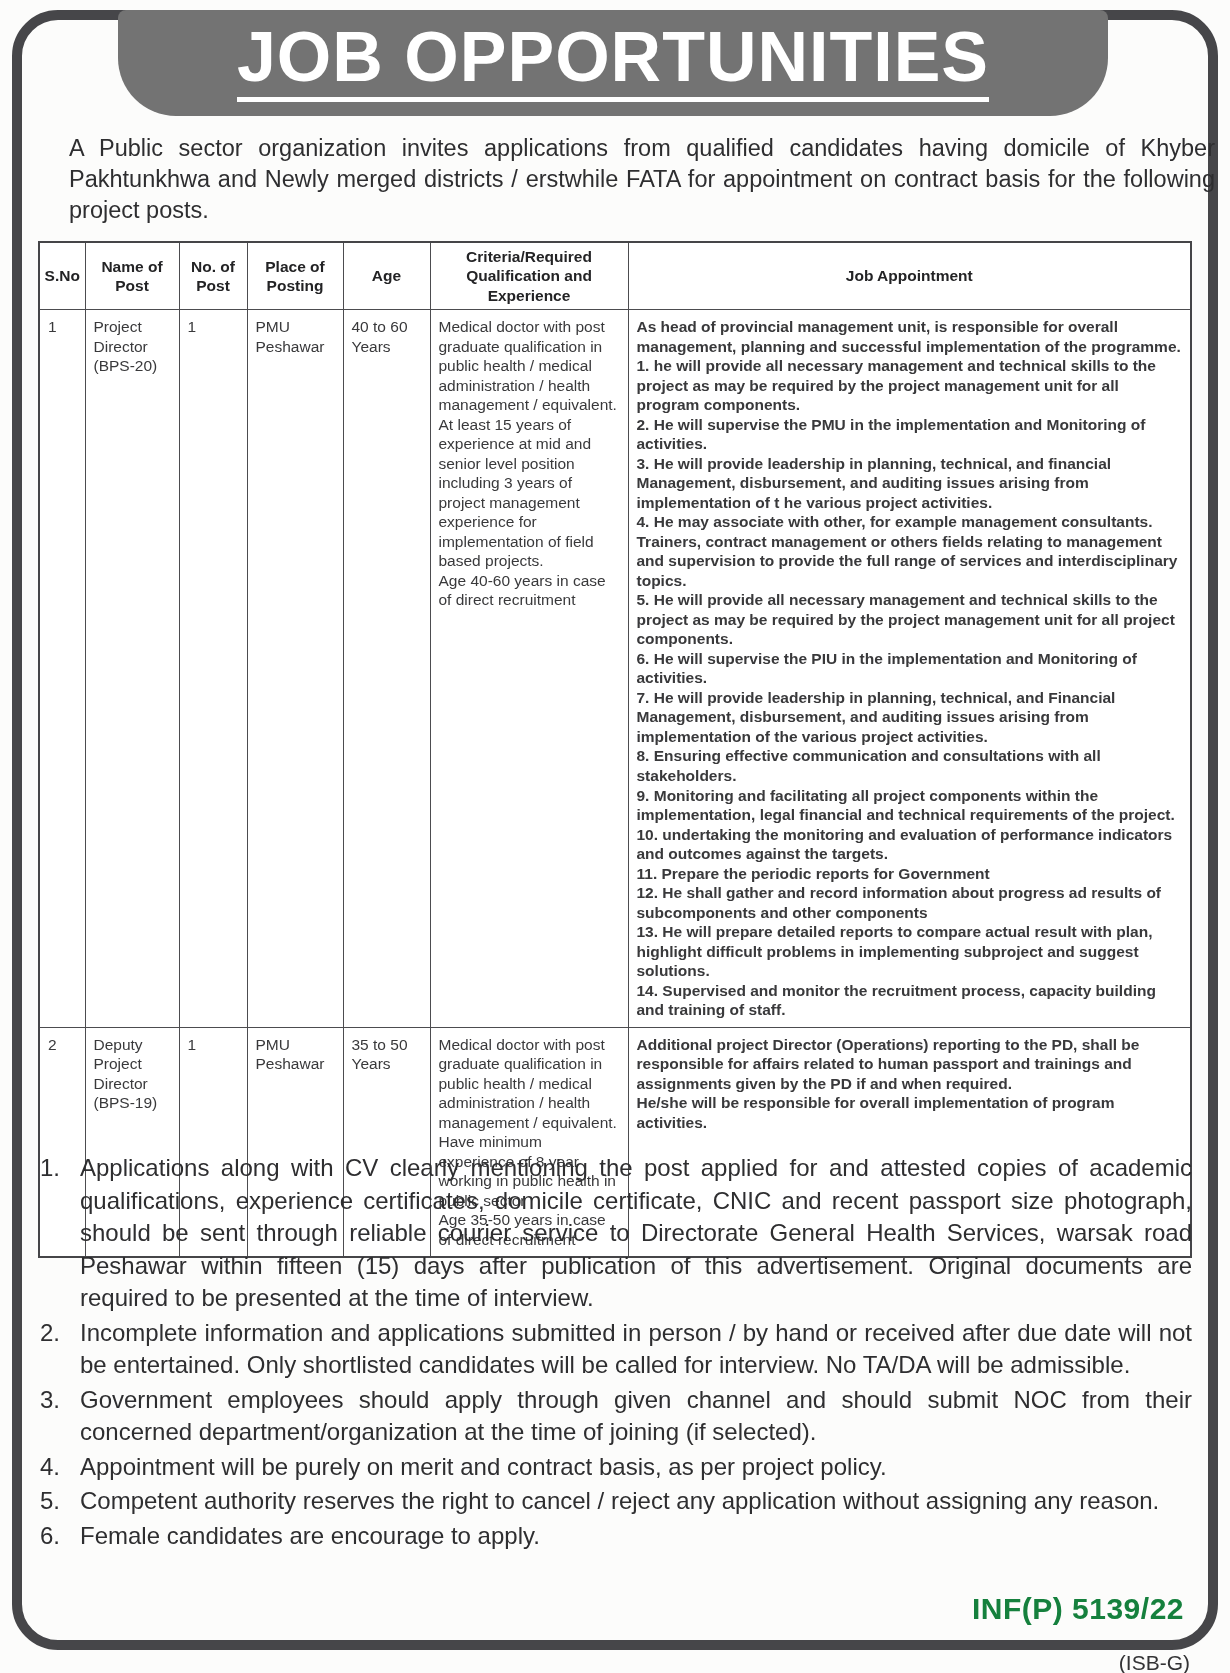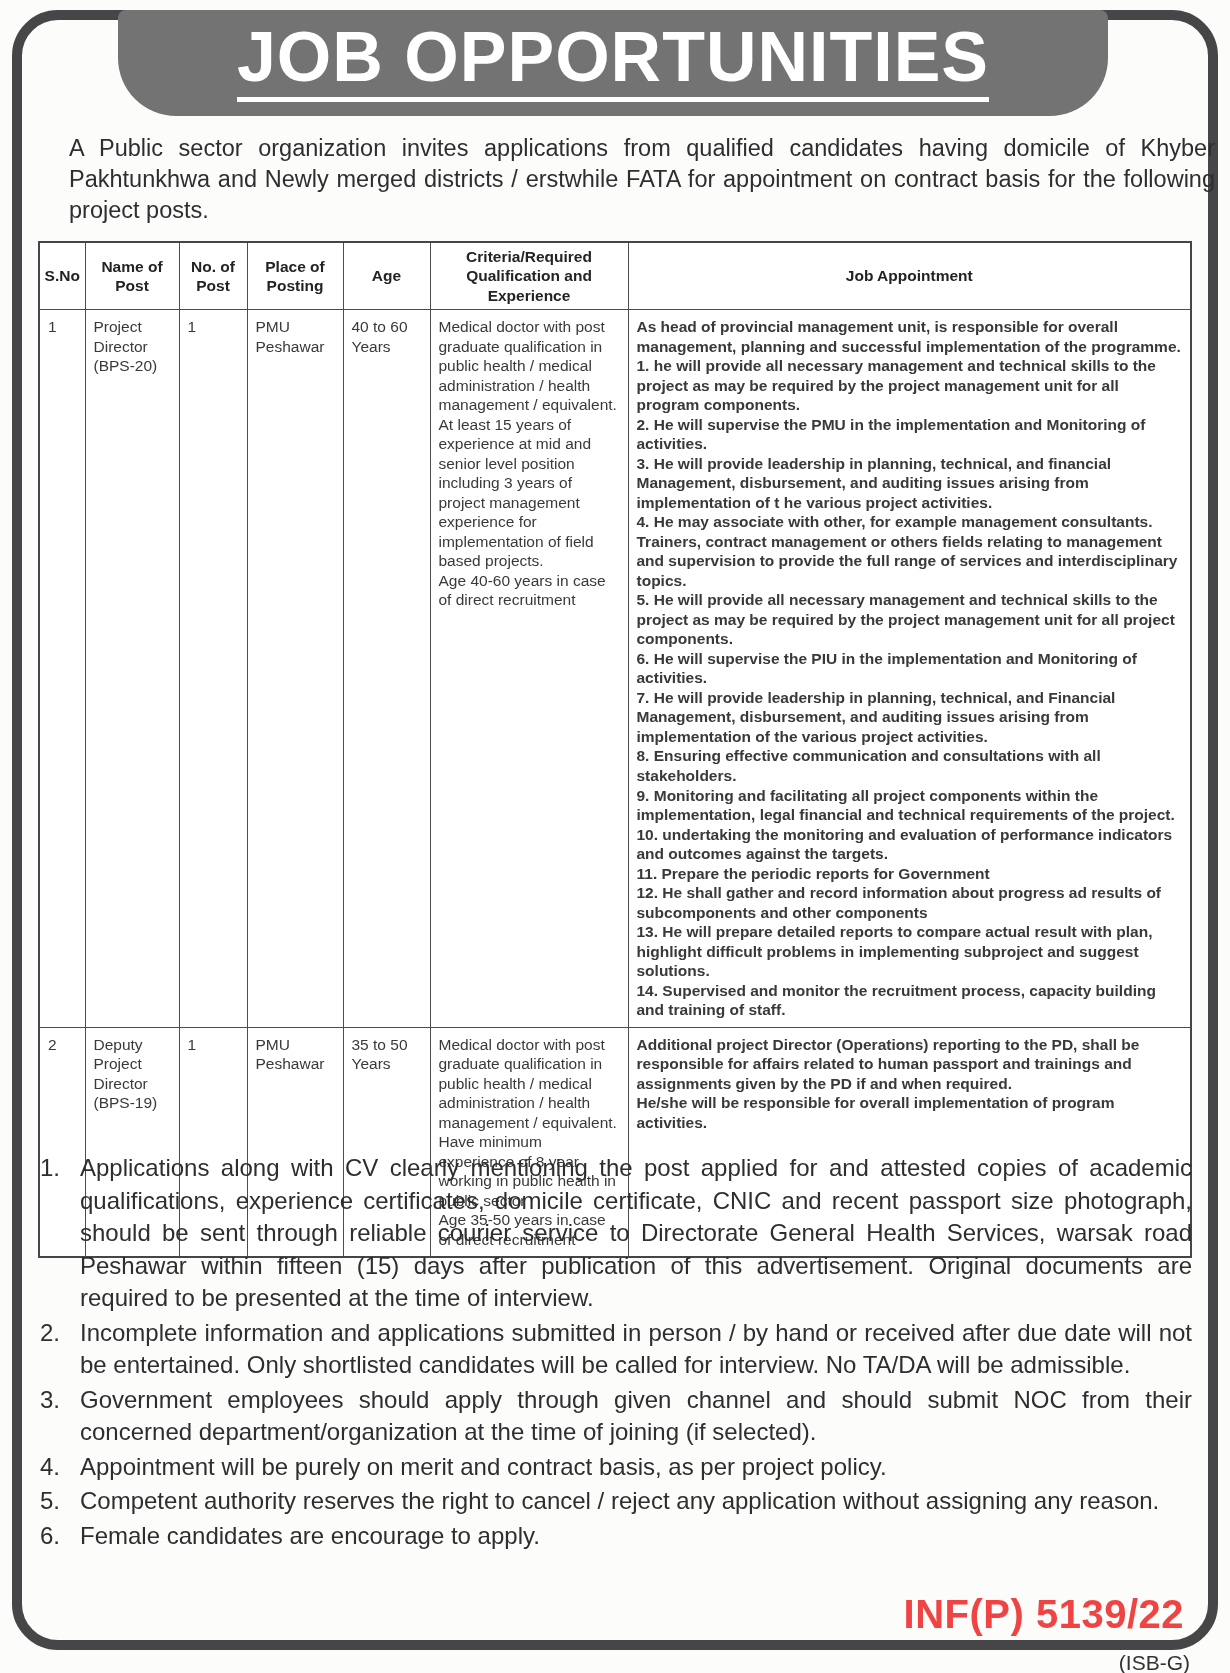--- a/index.html
+++ b/index.html
@@ -105,23 +105,23 @@
   .notes .note-text {
     flex: 1;
     font-size: 24px;
     line-height: 32.5px;
     text-align: justify;
     color: #2e2e30;
   }
   .inf {
     position: absolute;
     right: 46px; top: 1592px;
-    font-size: 40px;
-    font-weight: bold;
-    color: #ef4444;
+    font-size: 30px;
+    font-weight: bold;
+    color: #15803d;
     letter-spacing: 0.5px;
   }
   .isb {
     position: absolute;
     right: 40px; top: 1651px;
     font-size: 21px;
     color: #333335;
   }
 </style>
 </head>

